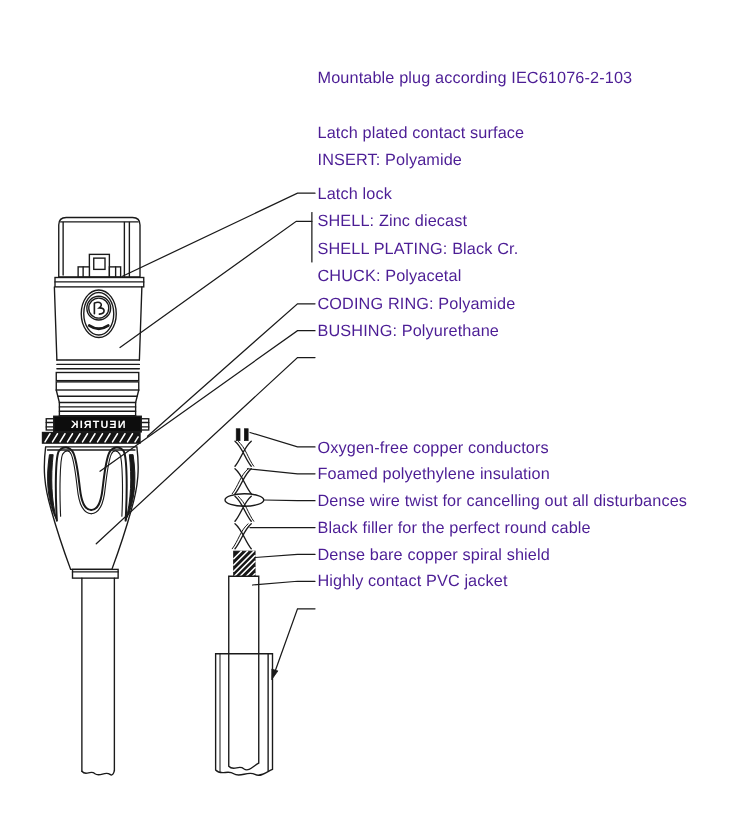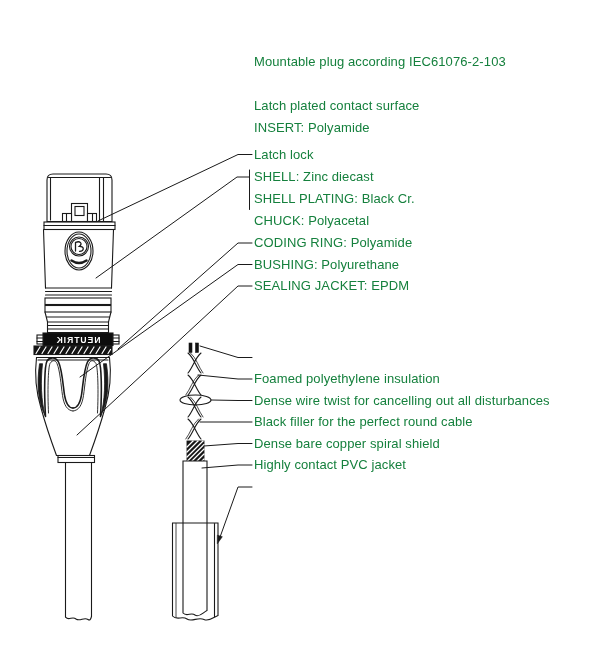--- a/index.html
+++ b/index.html
@@ -1,20 +1,20 @@
 <!DOCTYPE html>
 <html><head>
 <meta charset="utf-8">
 <style>
   html,body{margin:0;padding:0;}
   body{width:600px;height:663px;background:#ffffff;position:relative;overflow:hidden;
        font-family:"Liberation Sans","DejaVu Sans",sans-serif;}
   .canvas{position:absolute;inset:0;width:600px;height:663px;}
   svg{position:absolute;left:0;top:0;}
-  .label{position:absolute;left:254px;font-size:13px;line-height:15px;color:#15803d;
+  .label{position:absolute;left:254px;font-size:13px;line-height:15px;color:#4c1d95;
          white-space:nowrap;letter-spacing:.1px;text-align:right;}
 </style>
 </head>
 <body>
 
 <div class="canvas">
 
 <svg width="600" height="663" viewBox="0 0 600 663">
   <g stroke="#1a1a1a" stroke-width="1.1" fill="none" stroke-linecap="round">
 
@@ -164,21 +164,21 @@
 
 <div class="label" style="top:54px">Mountable plug according IEC61076-2-103</div>
 <div class="label" style="top:98px">Latch plated contact surface</div>
 <div class="label" style="top:120px">INSERT: Polyamide</div>
 <div class="label" style="top:147px">Latch lock</div>
 <div class="label" style="top:169px">SHELL: Zinc diecast</div>
 <div class="label" style="top:191px">SHELL PLATING: Black Cr.</div>
 <div class="label" style="top:235px">CODING RING: Polyamide</div>
 <div class="label" style="top:213px">CHUCK: Polyacetal</div>
 <div class="label" style="top:257px">BUSHING: Polyurethane</div>
-<div class="label" style="top:278px">SEALING JACKET: EPDM</div>
 
+<div class="label" style="top:350px">Oxygen-free copper conductors</div>
 <div class="label" style="top:371px">Foamed polyethylene insulation</div>
 <div class="label" style="top:393px">Dense wire twist for cancelling out all disturbances</div>
 <div class="label" style="top:414px">Black filler for the perfect round cable</div>
 <div class="label" style="top:436px">Dense bare copper spiral shield</div>
 <div class="label" style="top:457px">Highly contact PVC jacket</div>
 
 </div>
 
 </body></html>

